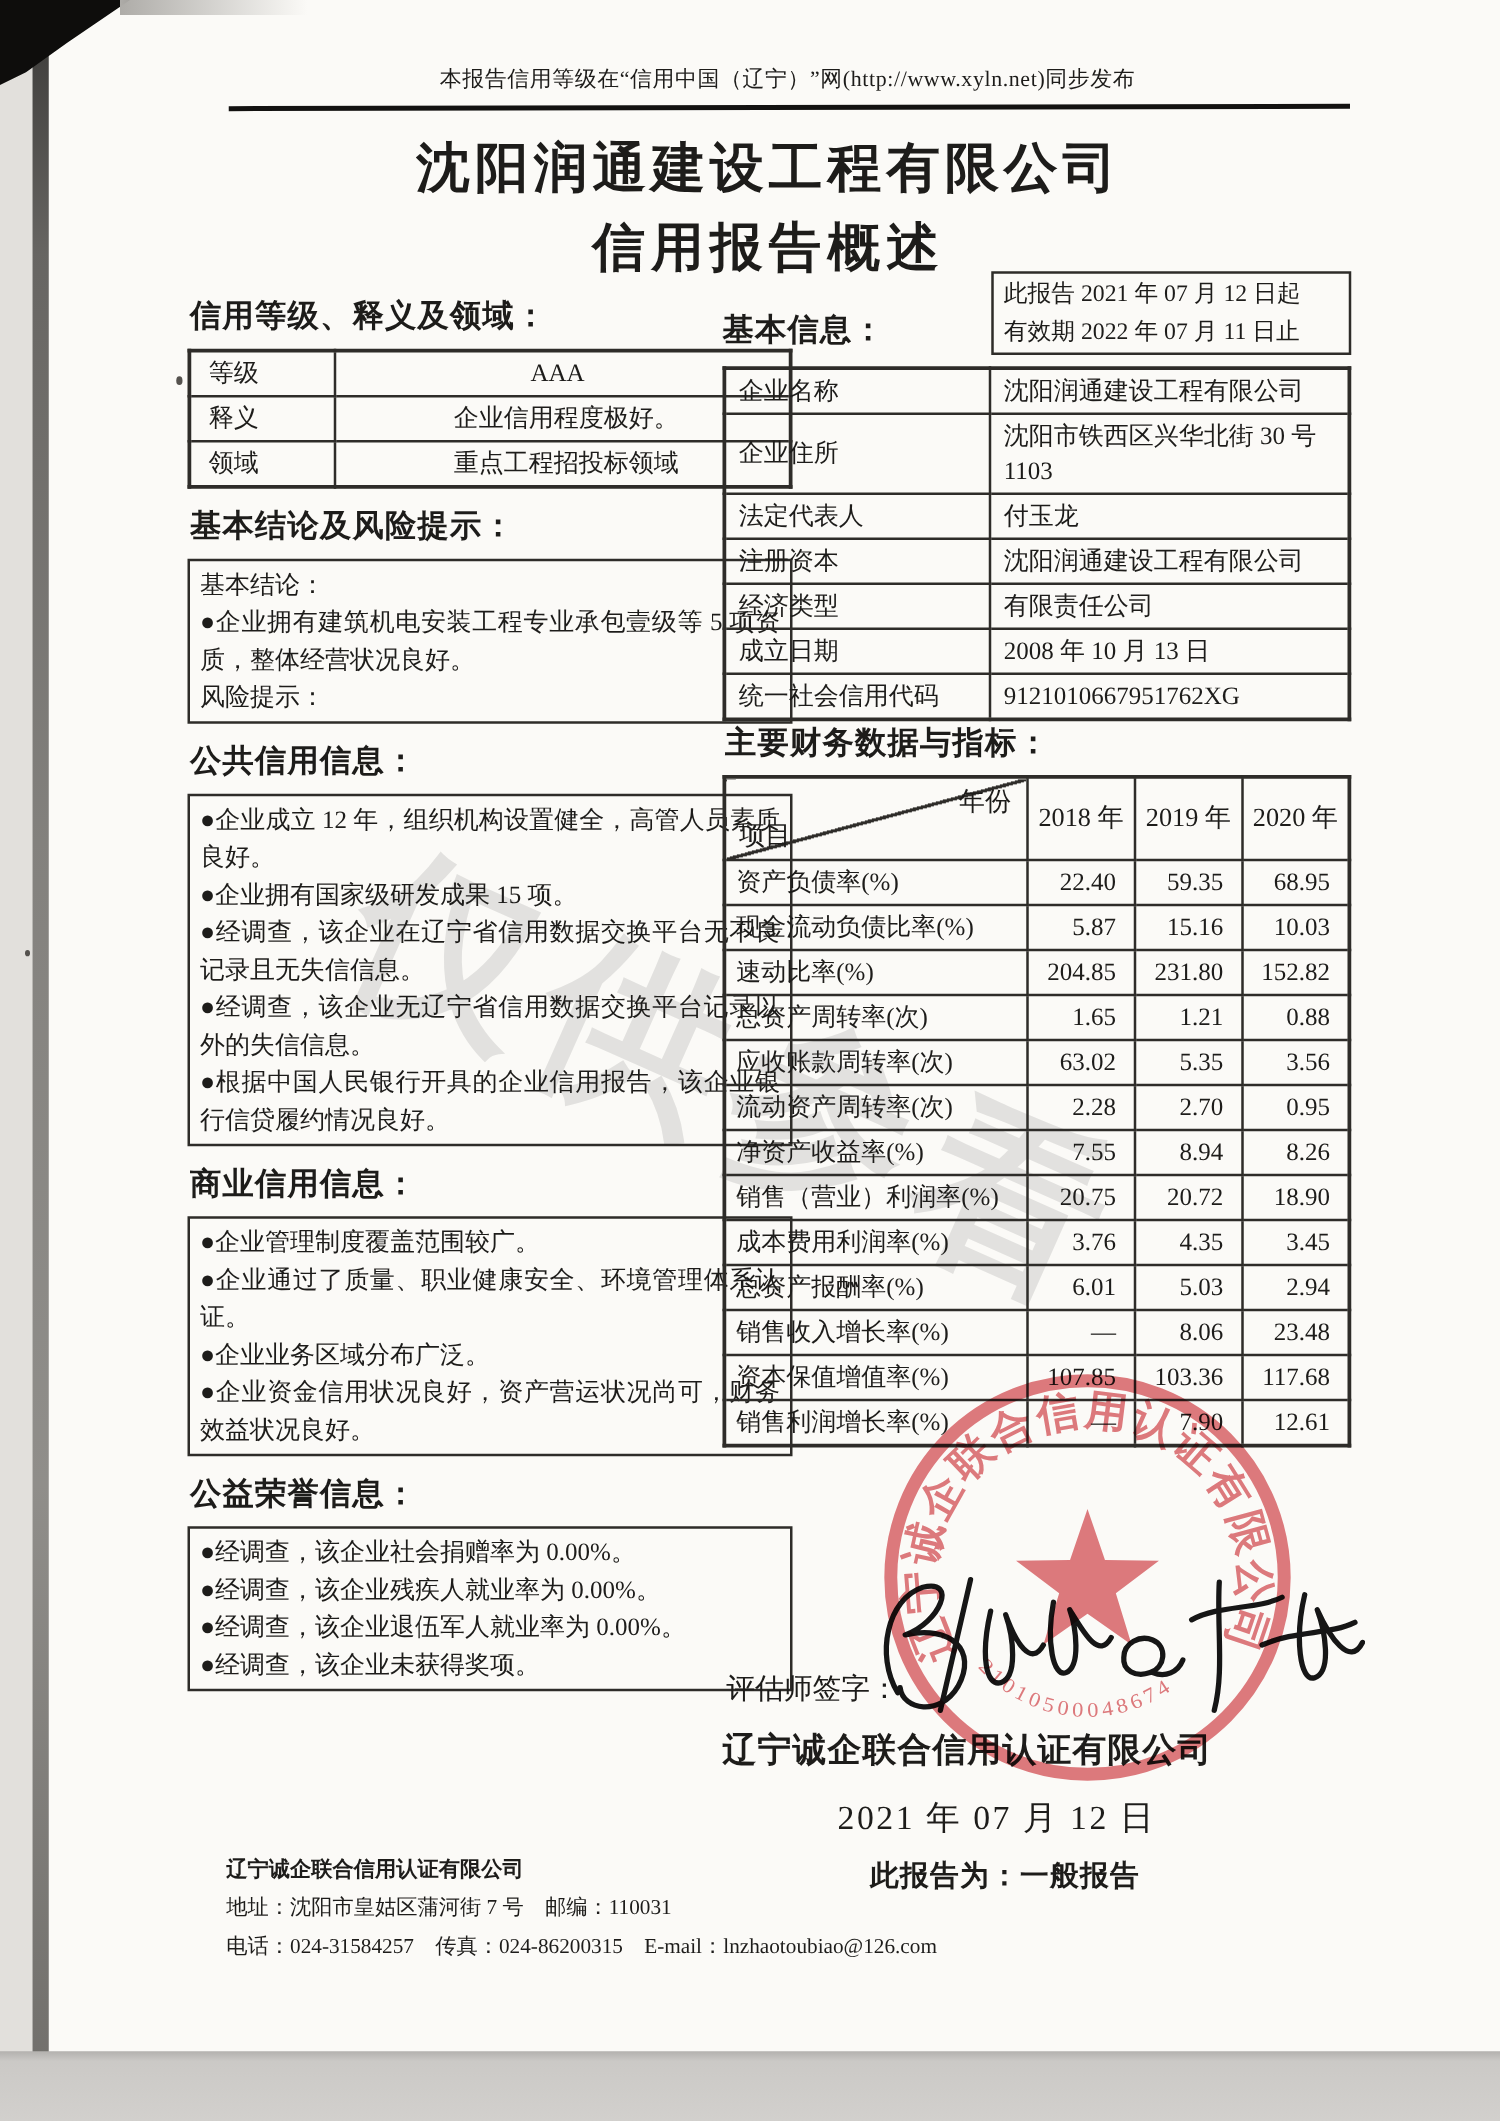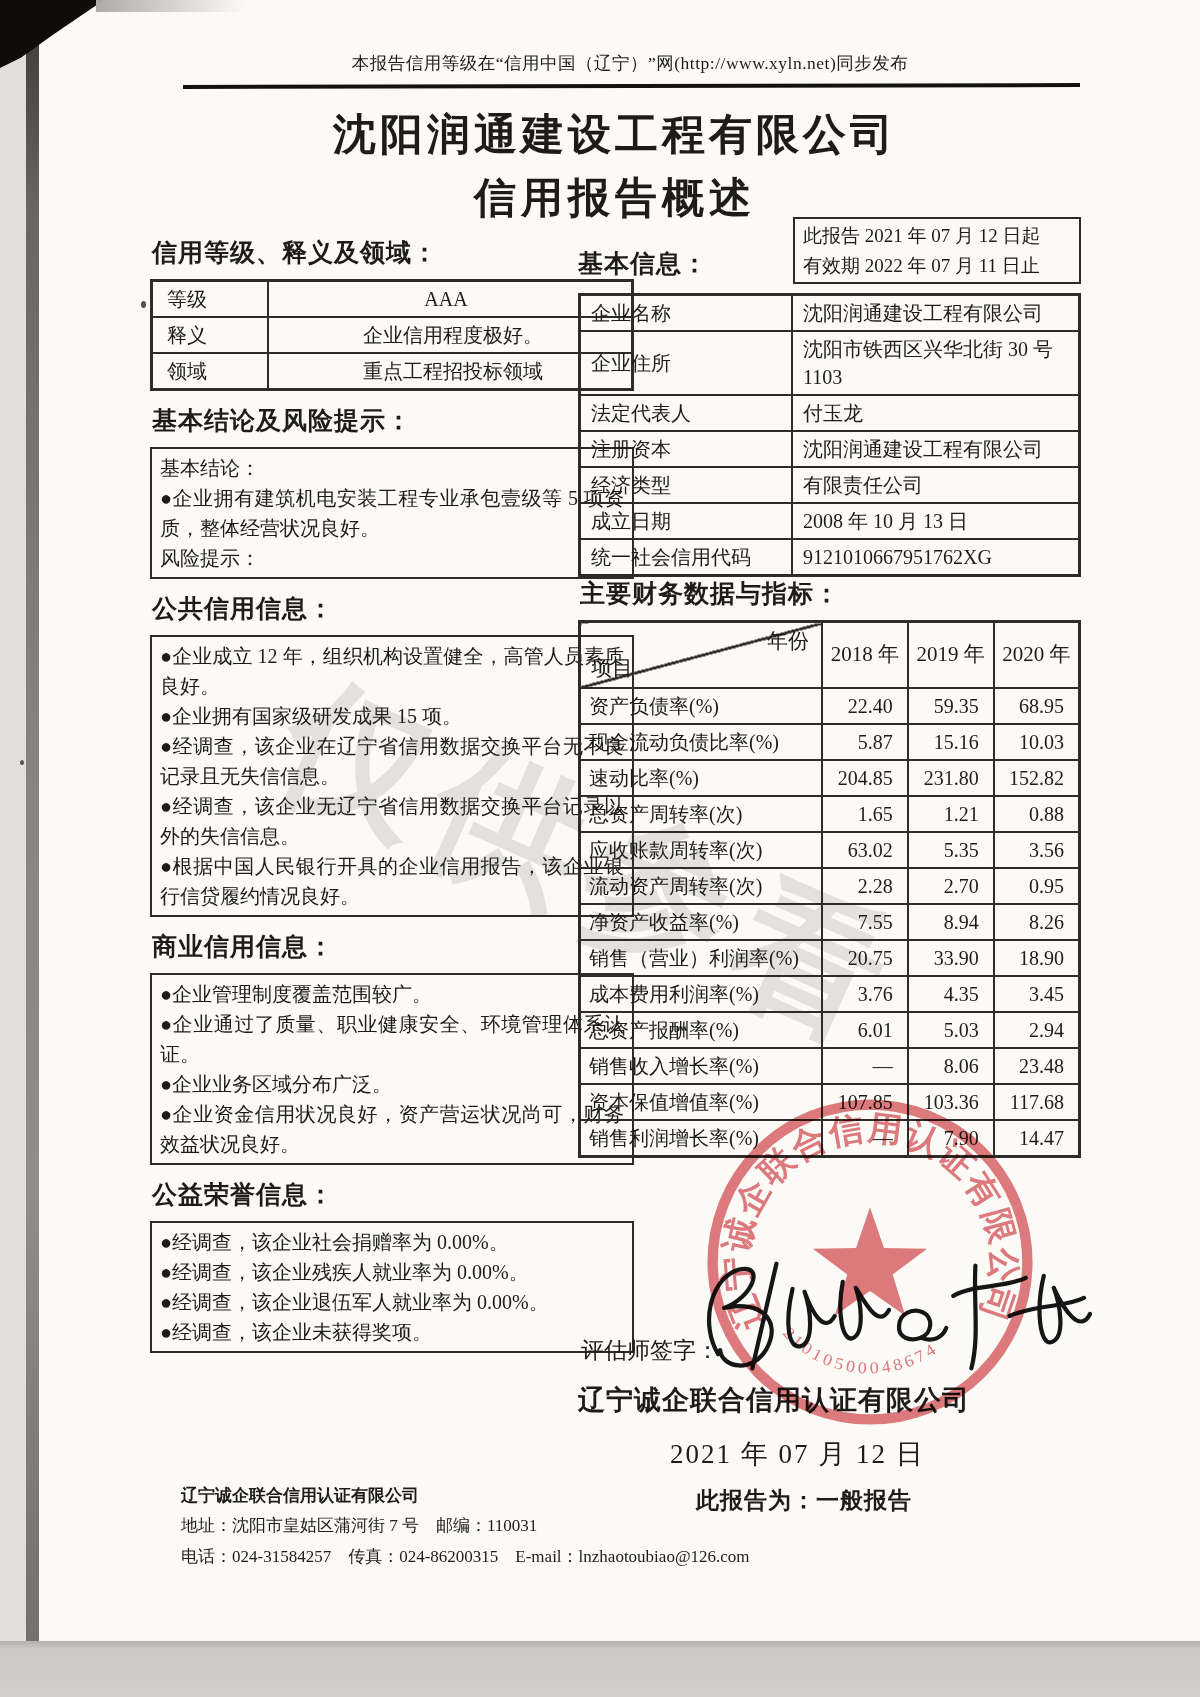--- a/index.html
+++ b/index.html
@@ -245,21 +245,21 @@
           </tr>
           <tr>
             <th>净资产收益率(%)</th>
             <td class="num-cell">7.55</td>
             <td class="num-cell">8.94</td>
             <td class="num-cell">8.26</td>
           </tr>
           <tr>
             <th>销售（营业）利润率(%)</th>
             <td class="num-cell">20.75</td>
-            <td class="num-cell">33.90</td>
+            <td class="num-cell">20.72</td>
             <td class="num-cell">18.90</td>
           </tr>
           <tr>
             <th>成本费用利润率(%)</th>
             <td class="num-cell">3.76</td>
             <td class="num-cell">4.35</td>
             <td class="num-cell">3.45</td>
           </tr>
           <tr>
             <th>总资产报酬率(%)</th>
@@ -276,21 +276,21 @@
           <tr>
             <th>资本保值增值率(%)</th>
             <td class="num-cell">107.85</td>
             <td class="num-cell">103.36</td>
             <td class="num-cell">117.68</td>
           </tr>
           <tr>
             <th>销售利润增长率(%)</th>
             <td class="num-cell">—</td>
             <td class="num-cell">7.90</td>
-            <td class="num-cell">14.47</td>
+            <td class="num-cell">12.61</td>
           </tr>
         </tbody>
     </table>
 
     <div class="sig-row">
       <span class="sig-label">评估师签字：</span>
       <svg class="signature-svg" viewBox="0 0 400 130" fill="none" stroke="#161616" stroke-width="4.2" stroke-linecap="round" stroke-linejoin="round">
         <path d="M28,100 C10,70 20,25 48,16 C76,9 62,44 34,54 C70,46 92,66 76,95 C62,119 32,114 30,96"></path>
         <path d="M86,10 L62,114"></path>
         <path d="M102,35 C94,70 98,95 110,92 C124,88 120,55 114,38 C122,60 134,80 144,62"></path>

